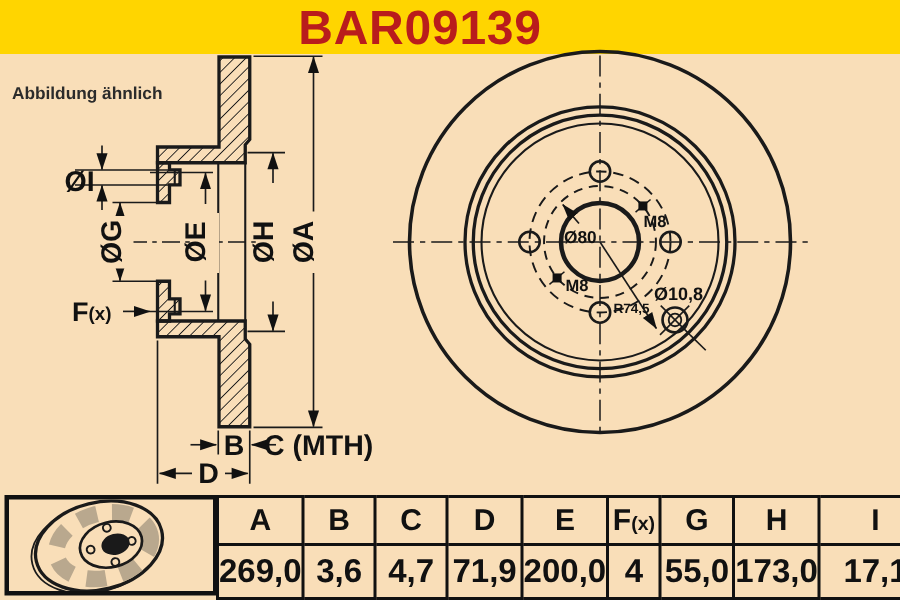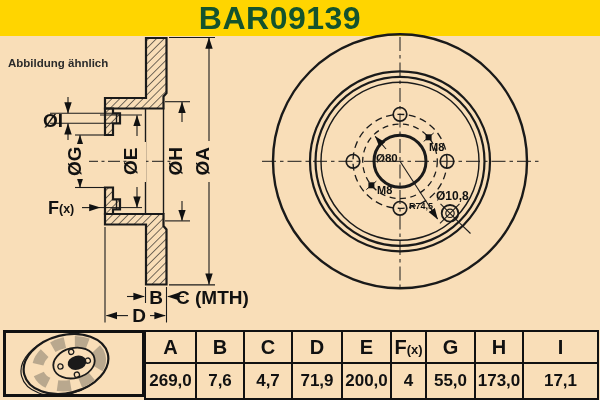--- a/index.html
+++ b/index.html
@@ -8,21 +8,21 @@
     background:#F9DEB8;
     font-family:"Liberation Sans", sans-serif;
     -webkit-font-smoothing:antialiased;
   }
   .banner{
     position:absolute;left:0;top:0;width:600px;height:36px;
     background:#FFD500;display:flex;align-items:center;justify-content:center;
     padding-right:40px;box-sizing:border-box;
   }
   .banner .title{
-    color:#14532d;font-size:32px;font-weight:bold;letter-spacing:.5px;
+    color:#b91c1c;font-size:32px;font-weight:bold;letter-spacing:.5px;
   }
   .note{
     position:absolute;left:8px;top:37px;color:#2B2B2B;
     font-size:11.5px;font-weight:bold;line-height:13px;margin-top:20px;
   }
   svg text{font-family:"Liberation Sans", sans-serif;fill:#111;}
   .drawing{position:absolute;left:0;top:0;}
   .bottombar{
     position:absolute;left:3px;top:330px;width:595px;height:67px;
     display:flex;
@@ -33,21 +33,21 @@
   }
   table.dim{
     border-collapse:collapse;table-layout:fixed;height:67px;flex:none;
     margin-left:-1px;
   }
   table.dim td{
     border:2.5px solid #111;text-align:center;vertical-align:middle;
     padding:0;color:#111;background:#F9DEB8;overflow:hidden;
   }
   tr.hdr td{font-size:20px;font-weight:bold;height:30px;}
-  tr.val td{font-size:17px;font-weight:bold;height:34px;}
+  tr.val td{font-size:22px;font-weight:bold;height:34px;}
   .fx-small{font-size:13px;font-weight:bold;}
 </style>
 </head>
 <body>
 
 <div class="banner">
   <span class="title">BAR09139</span>
 </div>
 
 <div class="note">
@@ -230,21 +230,21 @@
       <td>C</td>
       <td>D</td>
       <td>E</td>
       <td><span>F</span><span class="fx-small">(x)</span></td>
       <td>G</td>
       <td>H</td>
       <td>I</td>
     </tr>
     <tr class="val">
       <td>269,0</td>
-      <td>7,6</td>
+      <td>3,6</td>
       <td>4,7</td>
       <td>71,9</td>
       <td>200,0</td>
       <td>4</td>
       <td>55,0</td>
       <td>173,0</td>
       <td>17,1</td>
     </tr>
   </tbody>
     </table>

